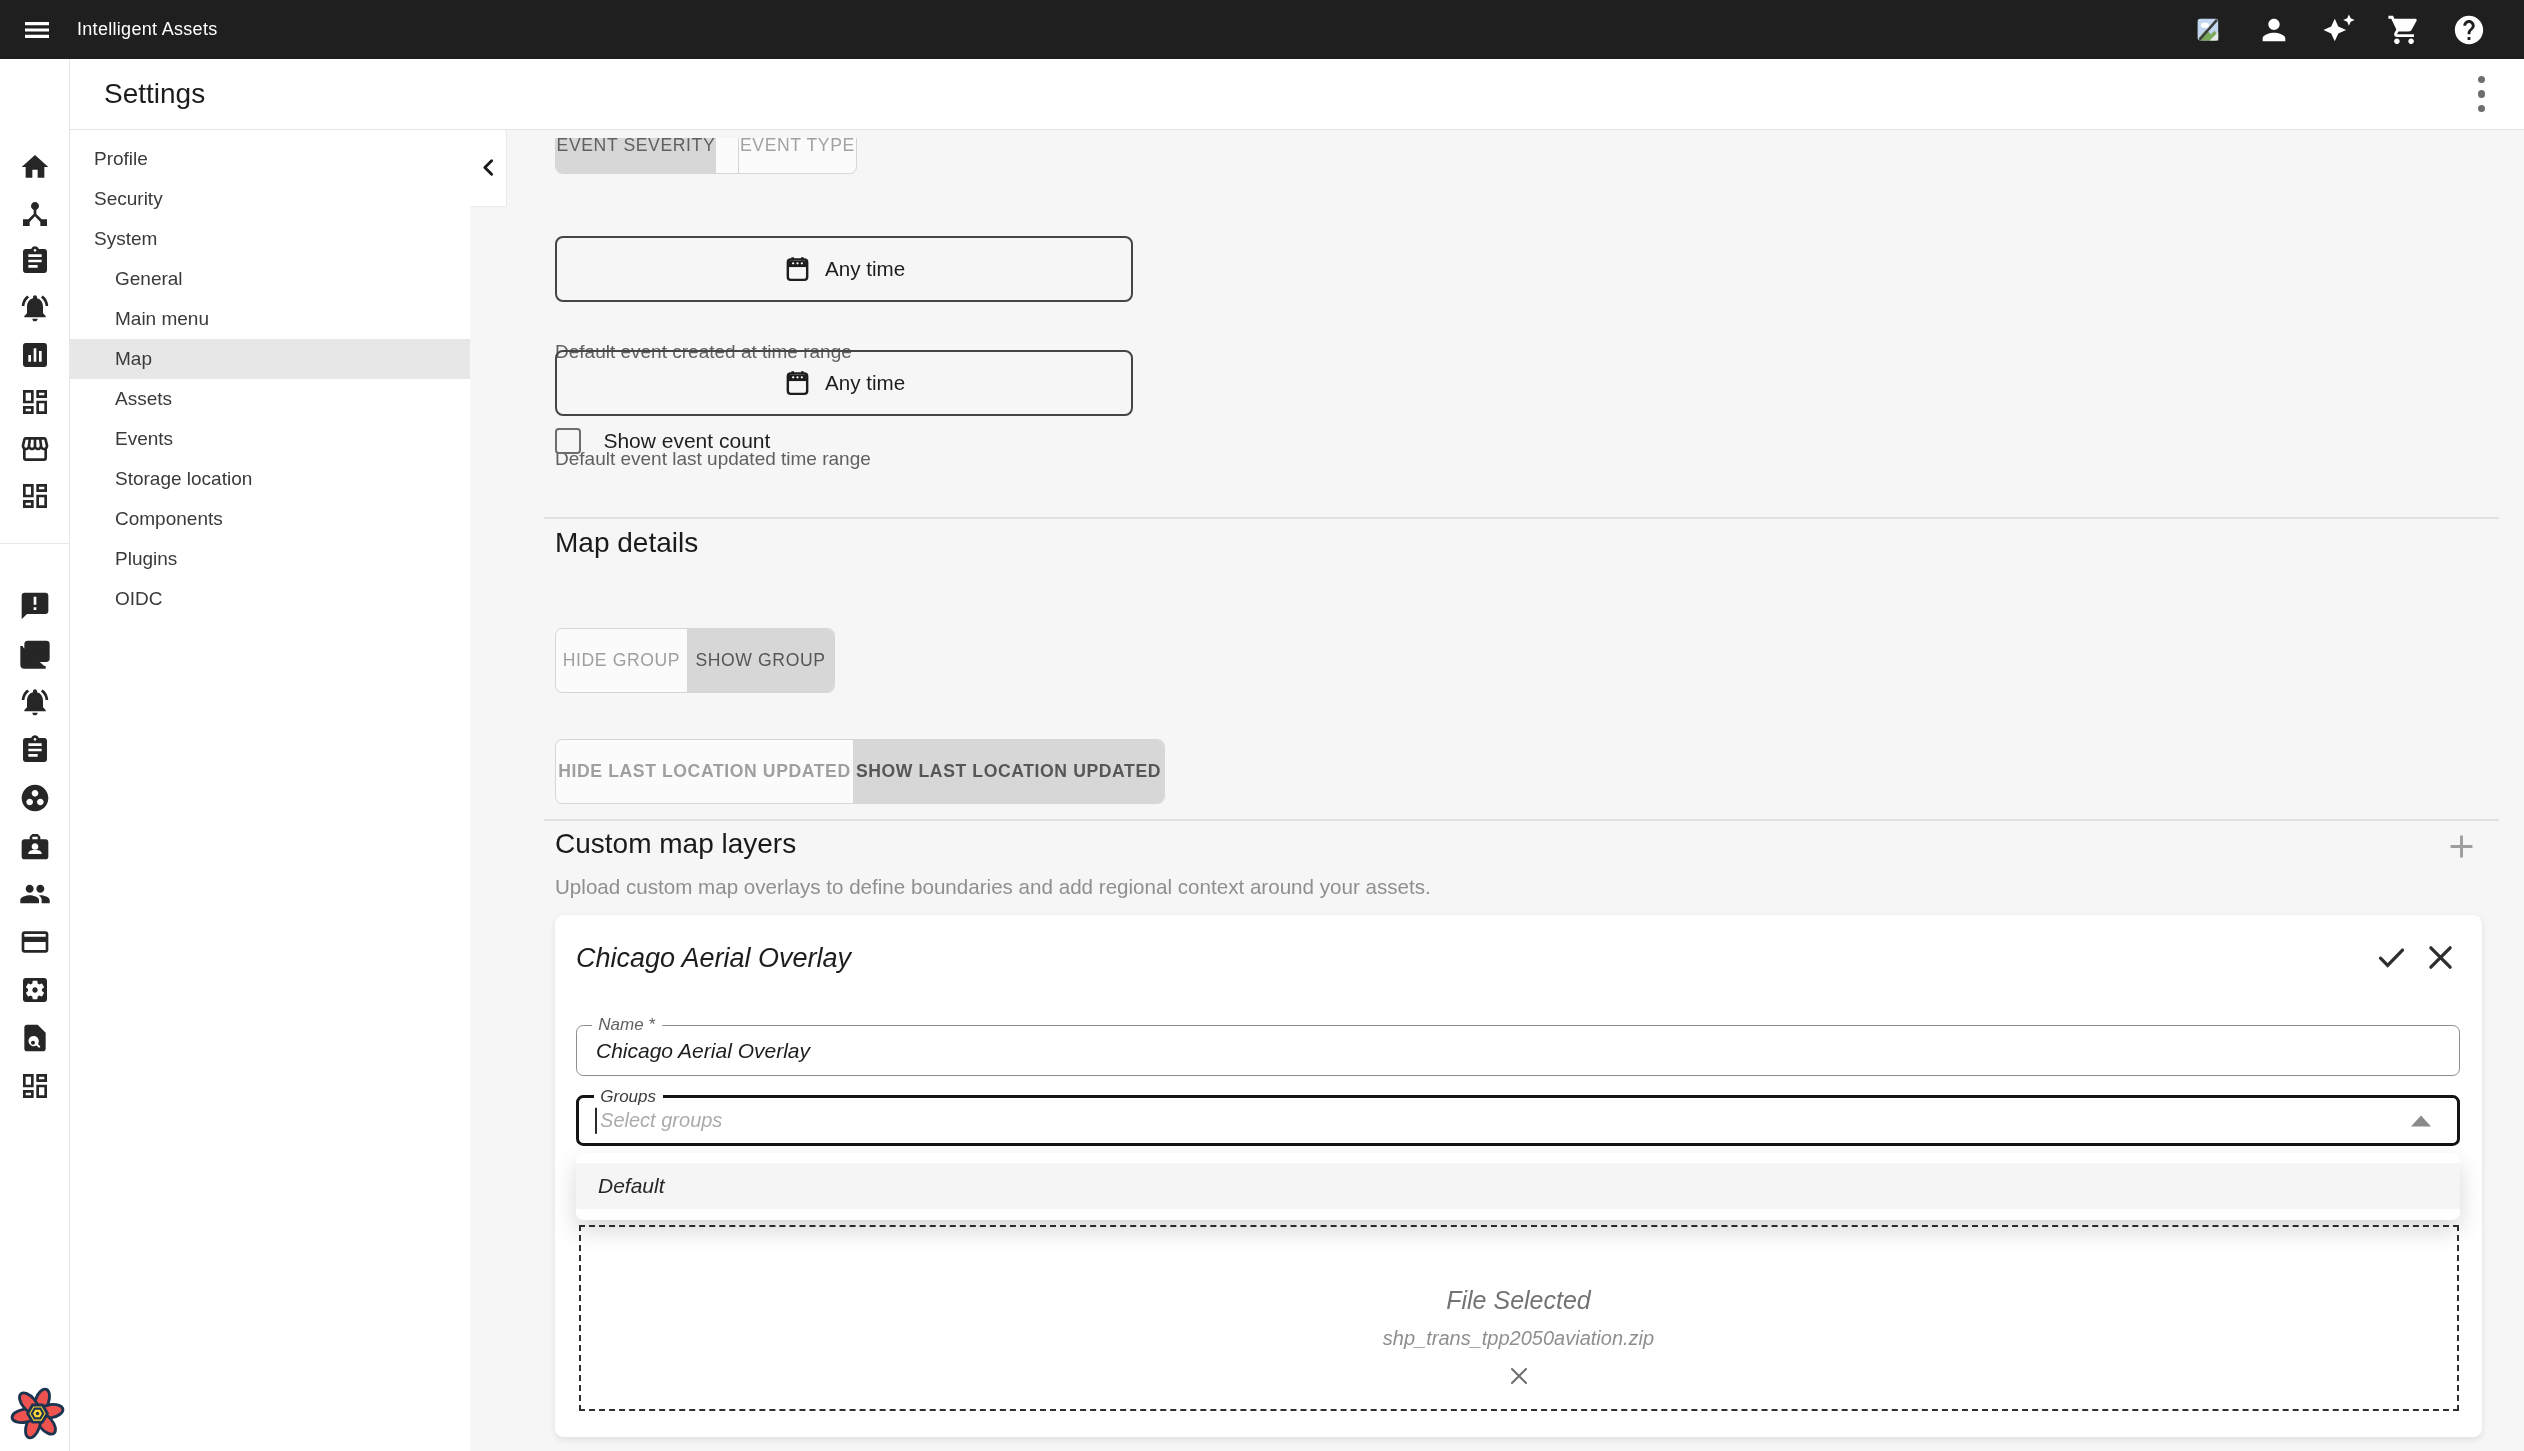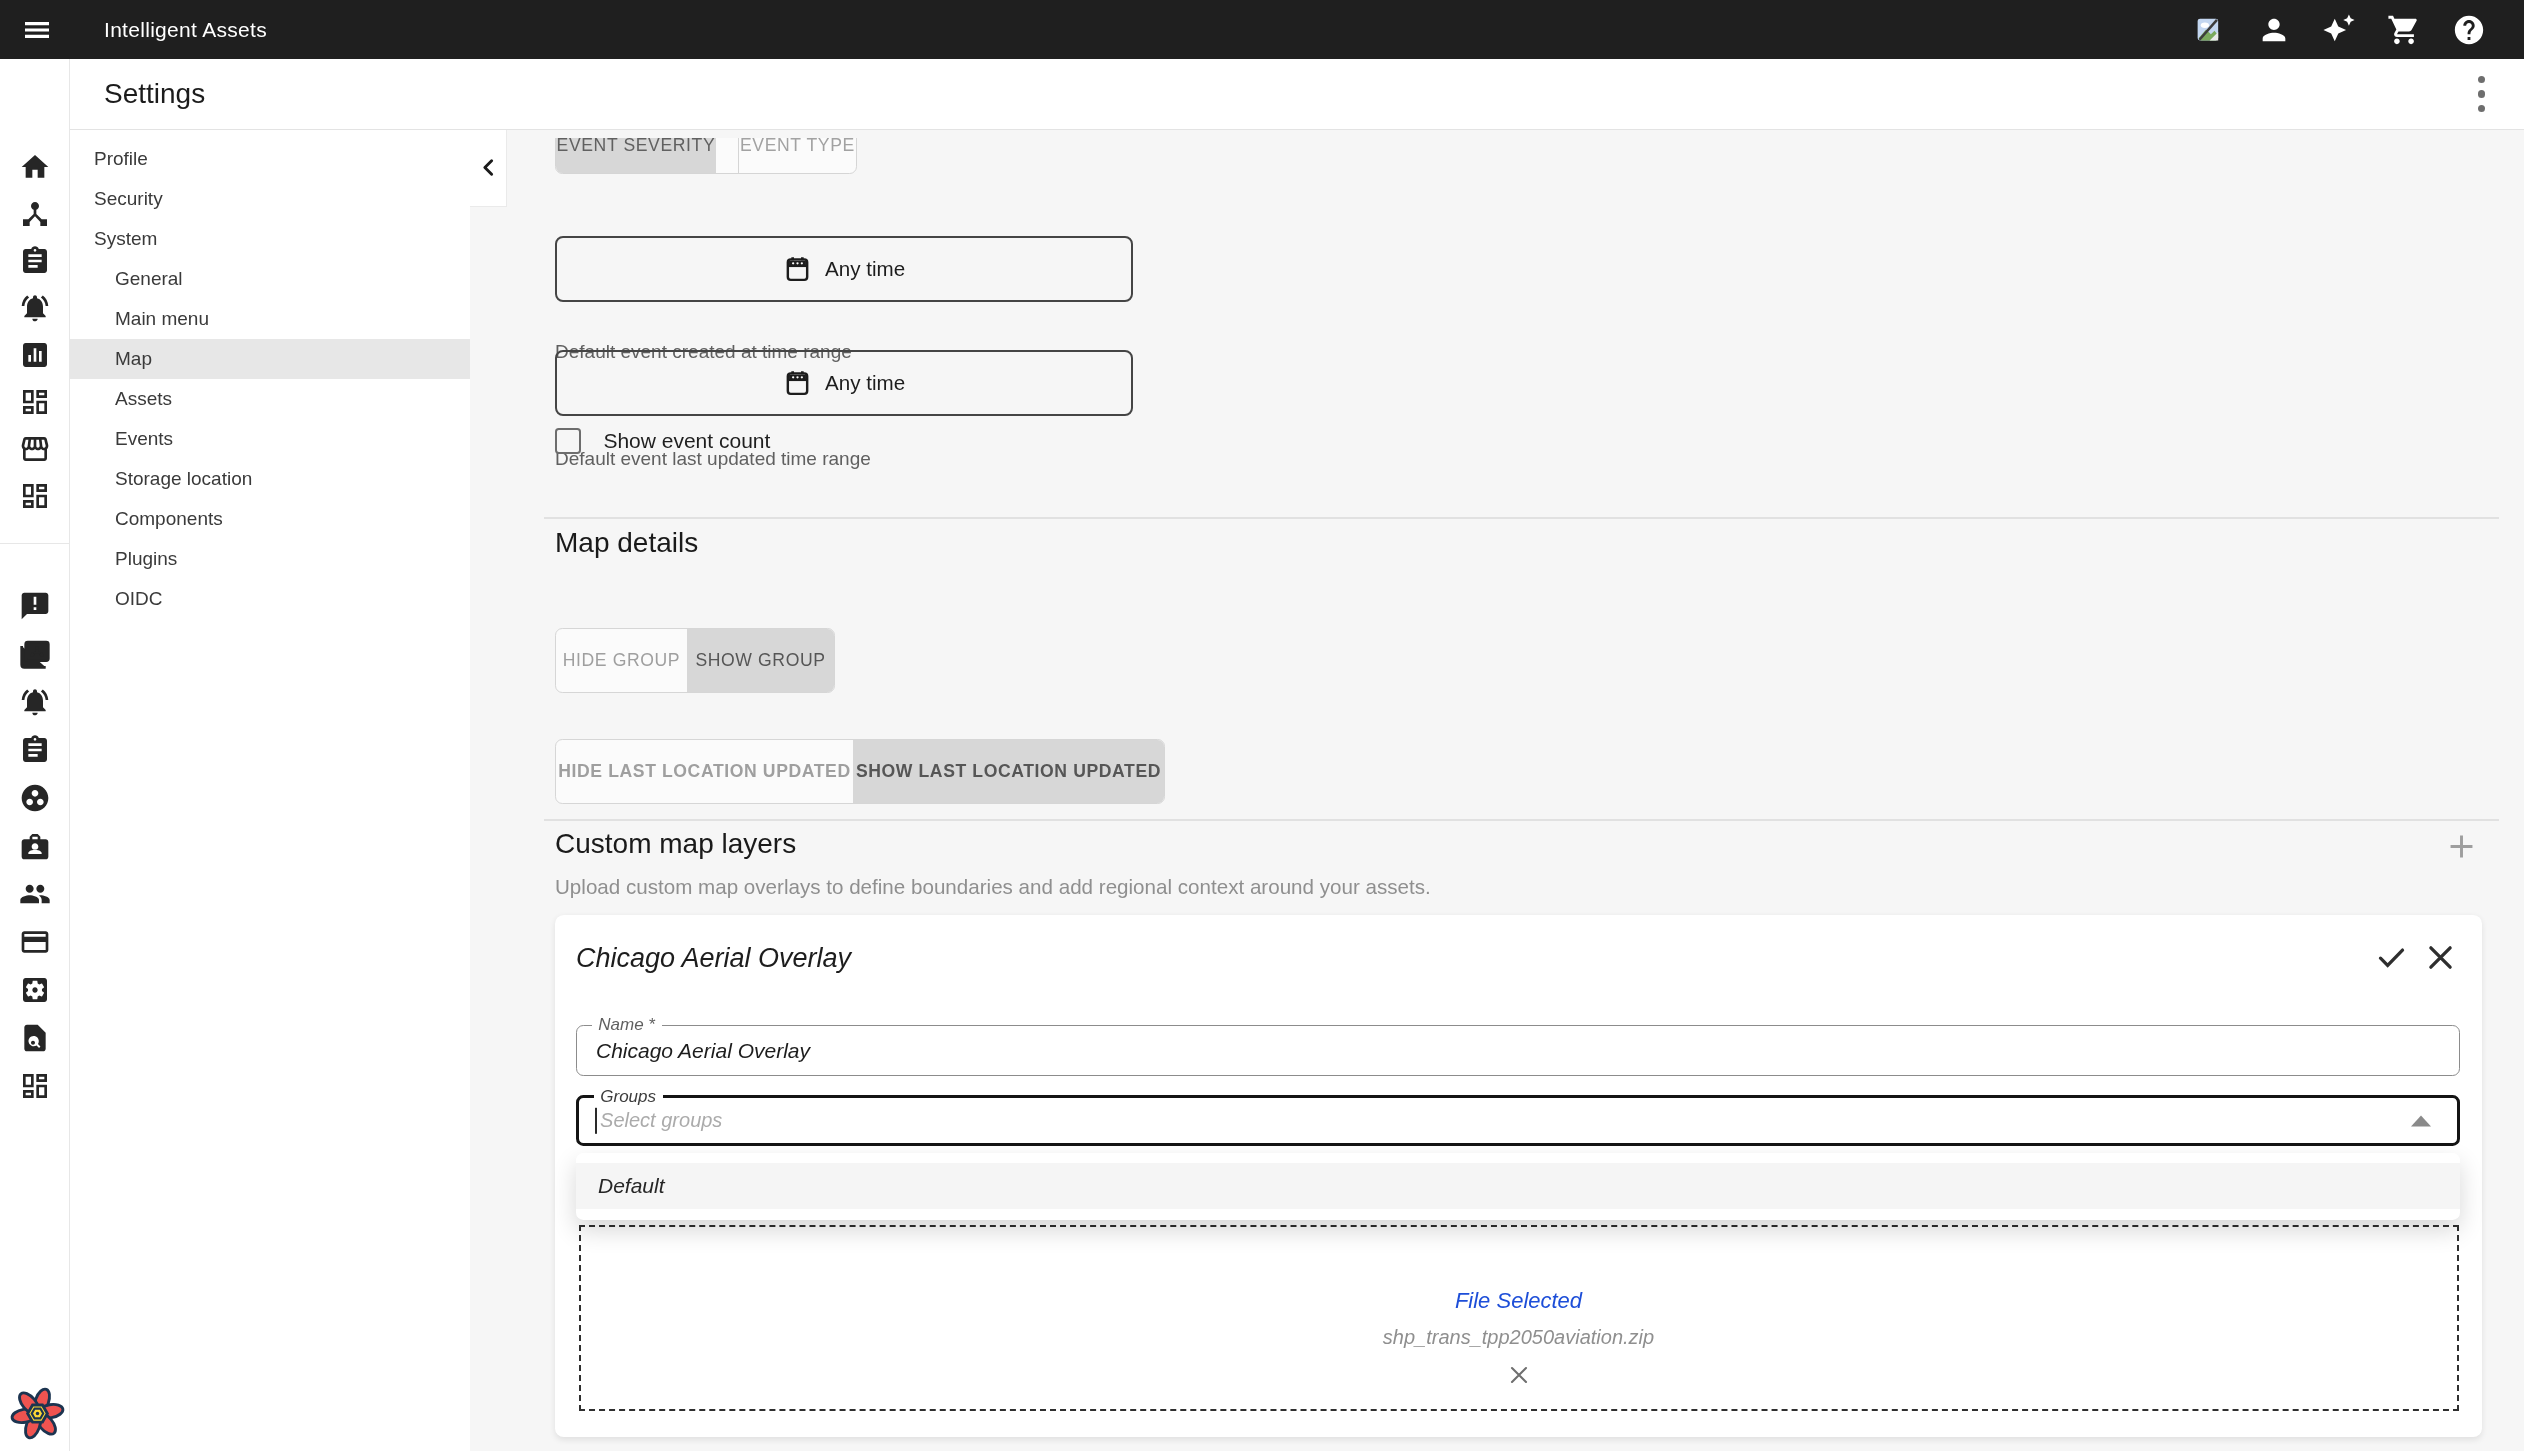--- a/index.html
+++ b/index.html
@@ -9,21 +9,21 @@
     background:#f6f6f6; font-family:"Liberation Sans", sans-serif; color:#1d1d1d;
   }
   svg { display:block; }
 
   
   .topbar {
     position:absolute; left:0; top:0; width:2525px; height:59px;
     background:#1f1f1f; color:#fff; display:flex; align-items:center; z-index:30;
   }
   .hamburger { margin-left:19px; width:35px; height:35px; display:flex; align-items:center; justify-content:center; cursor:pointer; }
-  .topbar-title { margin-left:50px; font-size:21px; font-weight:500; letter-spacing:0.3px; }
+  .topbar-title { margin-left:23px; font-size:18px; font-weight:500; letter-spacing:0.3px; }
   .topbar-actions { margin-left:auto; margin-right:38px; display:flex; align-items:center; gap:28px; }
   .icon-btn { width:37px; height:37px; display:flex; align-items:center; justify-content:center; cursor:pointer; }
 
   
   .page-header {
     position:absolute; left:70px; top:59px; right:0; height:71px; background:#fff;
     border-bottom:1.5px solid #e3e3e3; display:flex; align-items:center; z-index:20;
   }
   .page-title { margin-left:34px; font-size:28px; color:#1c1c1c; }
   .kebab { margin-left:auto; margin-right:34px; display:flex; flex-direction:column; gap:7.3px; padding:5.9px; cursor:pointer; }
@@ -143,21 +143,21 @@
   .dropdown-option {
     position:absolute; left:0; right:0; top:9.5px; height:46px; background:#f5f5f5;
     display:flex; align-items:center; padding-left:22px; font-size:21px; color:#262626; cursor:pointer;
   }
 
   .file-drop {
     position:absolute; left:23.5px; top:310px; width:1880px; height:186px;
     border:2.2px dashed #2f2f2f; display:flex; flex-direction:column;
     align-items:center; justify-content:center; gap:11.8px;
   }
-  .file-status { font-size:22px; color:#1d4ed8;margin-top:41px; }
+  .file-status { font-size:25px; color:#737373;margin-top:41px; }
   .file-name { font-size:20px; color:#8f8f8f; }
   .file-clear { width:29px; height:29px; display:flex; align-items:center; justify-content:center; cursor:pointer; }
 </style>
 </head>
 <body>
 
 <div class="topbar">
   <div class="hamburger">
     <svg width="32" height="32" viewBox="0 0 24 24">
         <path fill="#fff" d="M3 6h18v2.4H3V6zm0 4.8h18v2.4H3v-2.4zm0 4.8h18V18H3v-2.4z"></path>

